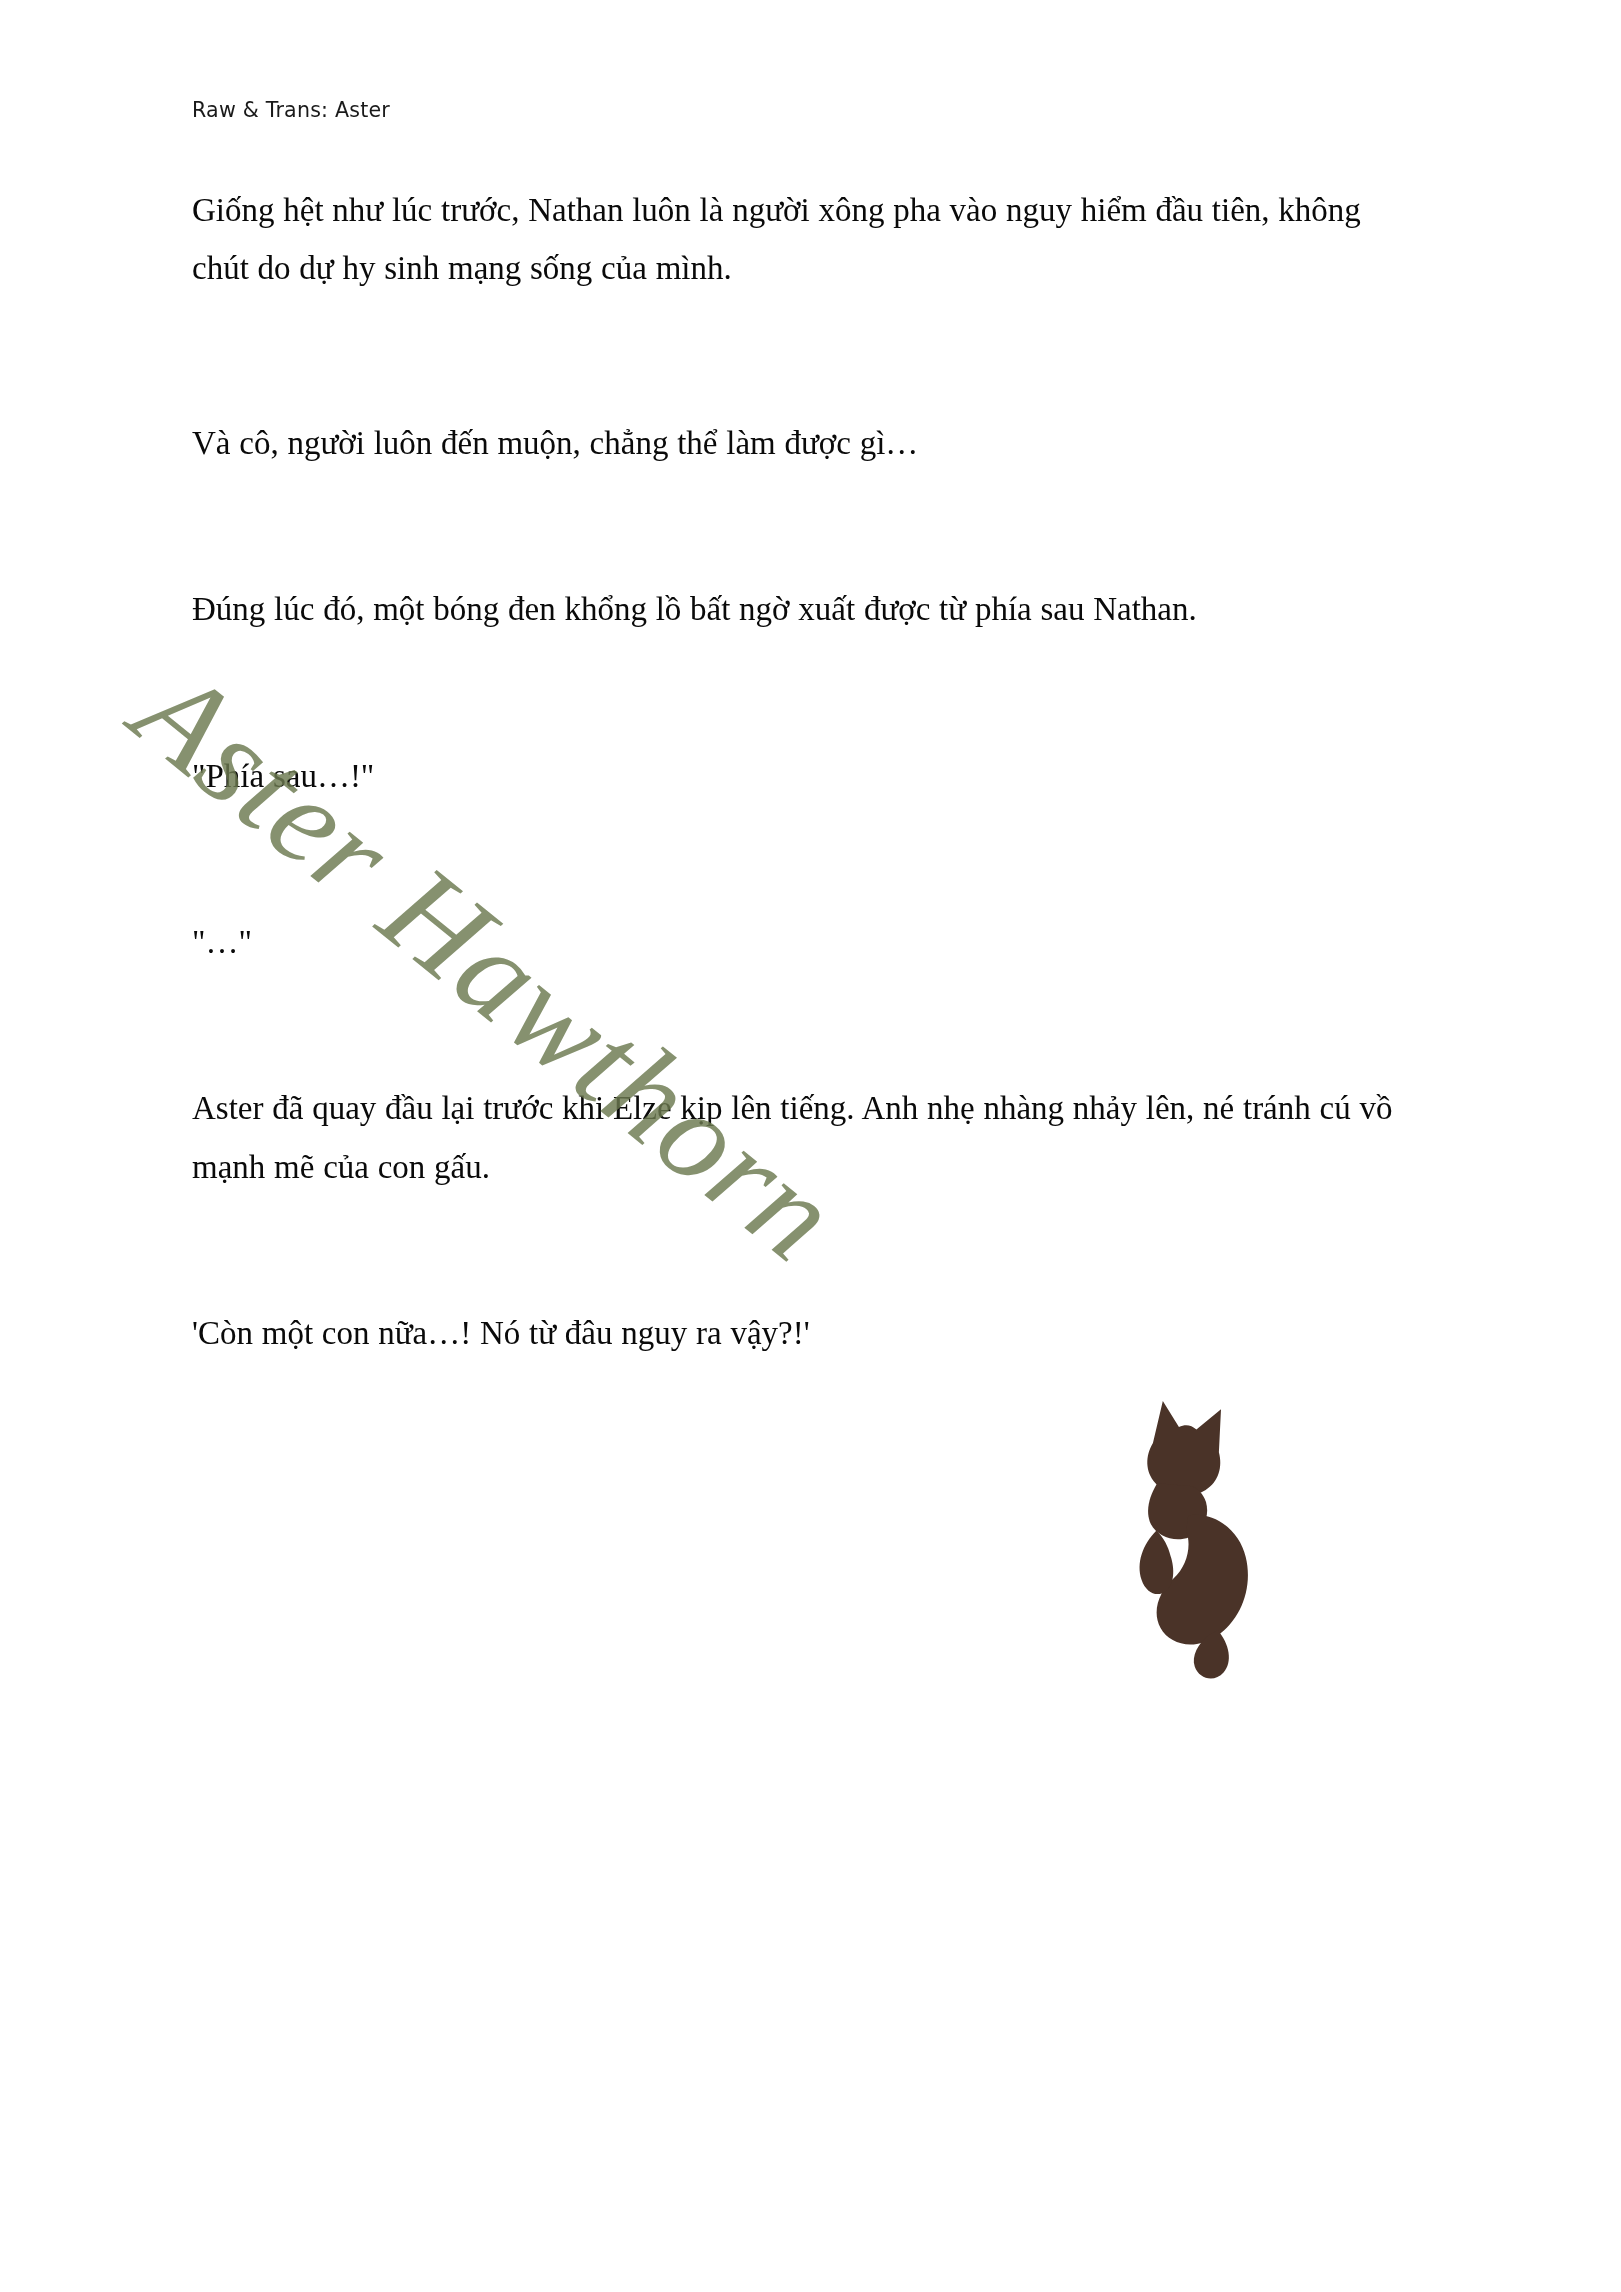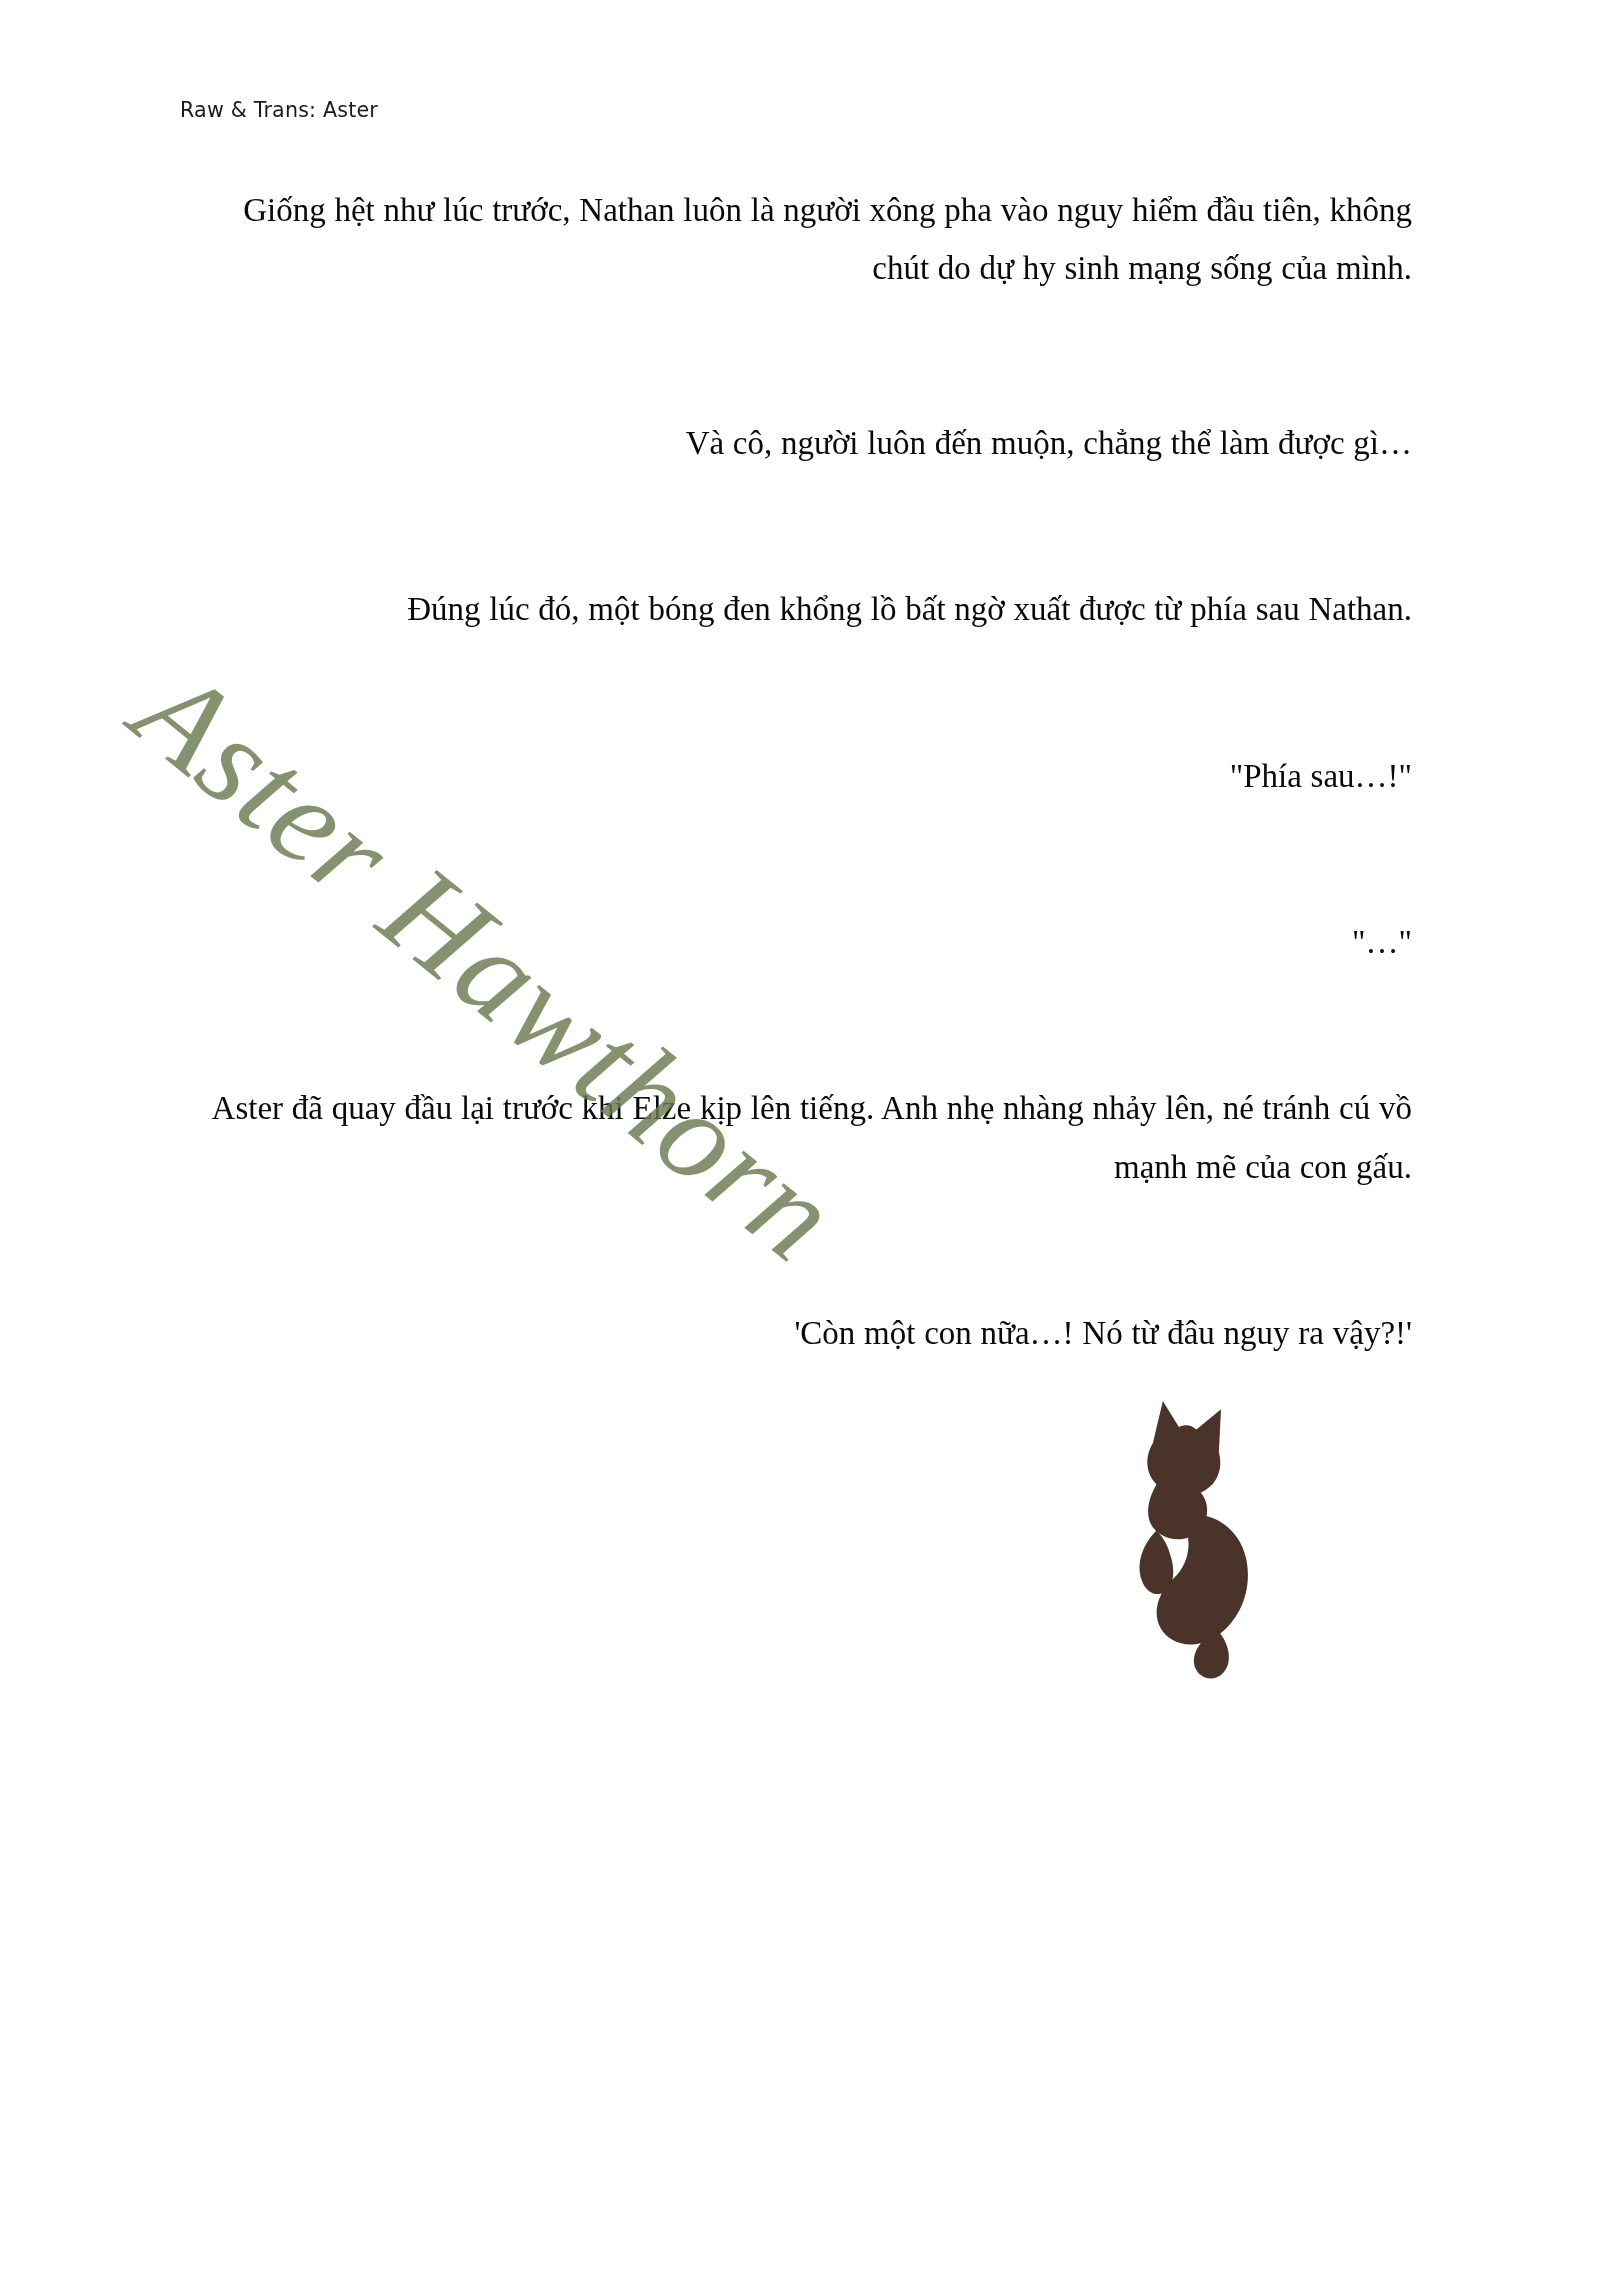--- a/index.html
+++ b/index.html
@@ -14,42 +14,42 @@
   .page {
     position: relative;
     width: 1621px;
     height: 2293px;
     background: #ffffff;
     overflow: hidden;
     box-sizing: border-box;
   }
   .header {
     position: absolute;
-    left: 180px;
+    left: 192px;
     top: 98px;
     font-family: "DejaVu Sans", sans-serif;
     font-size: 20.6px;
     color: #1a1a1a;
     letter-spacing: 0.2px;
     white-space: nowrap;
   }
   .content {
     position: absolute;
     left: 192px;
     top: 181px;
     width: 1245px;
   }
   .para {
     font-family: "Liberation Serif", serif;
     font-size: 33px;
     line-height: 1.77;
     color: #0a0a0a;
     margin: 0 0 61px 0;
     max-width: 1220px;
-    text-align: right;
+    text-align: left;
     word-spacing: 0.5px;
   }
   .para.gap-large {
     margin-bottom: 108px;
   }
   .para.gap-xl {
     margin-bottom: 116px;
   }
   
   .watermark {

